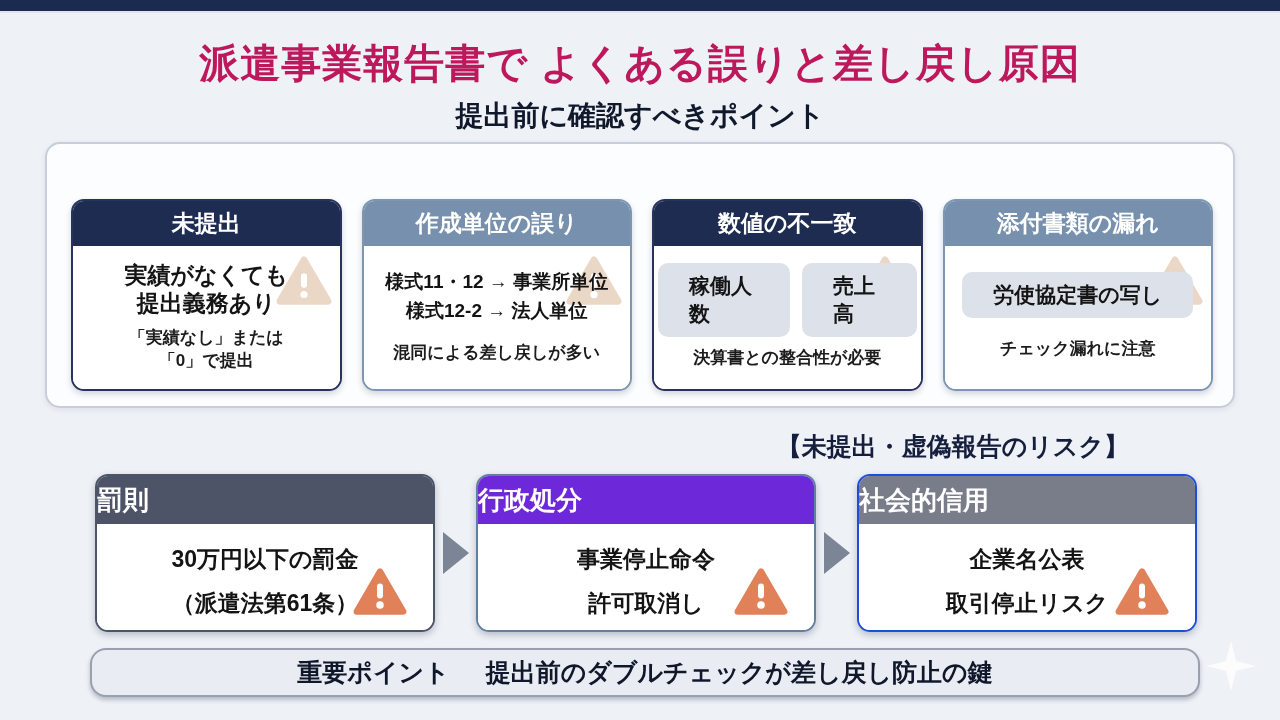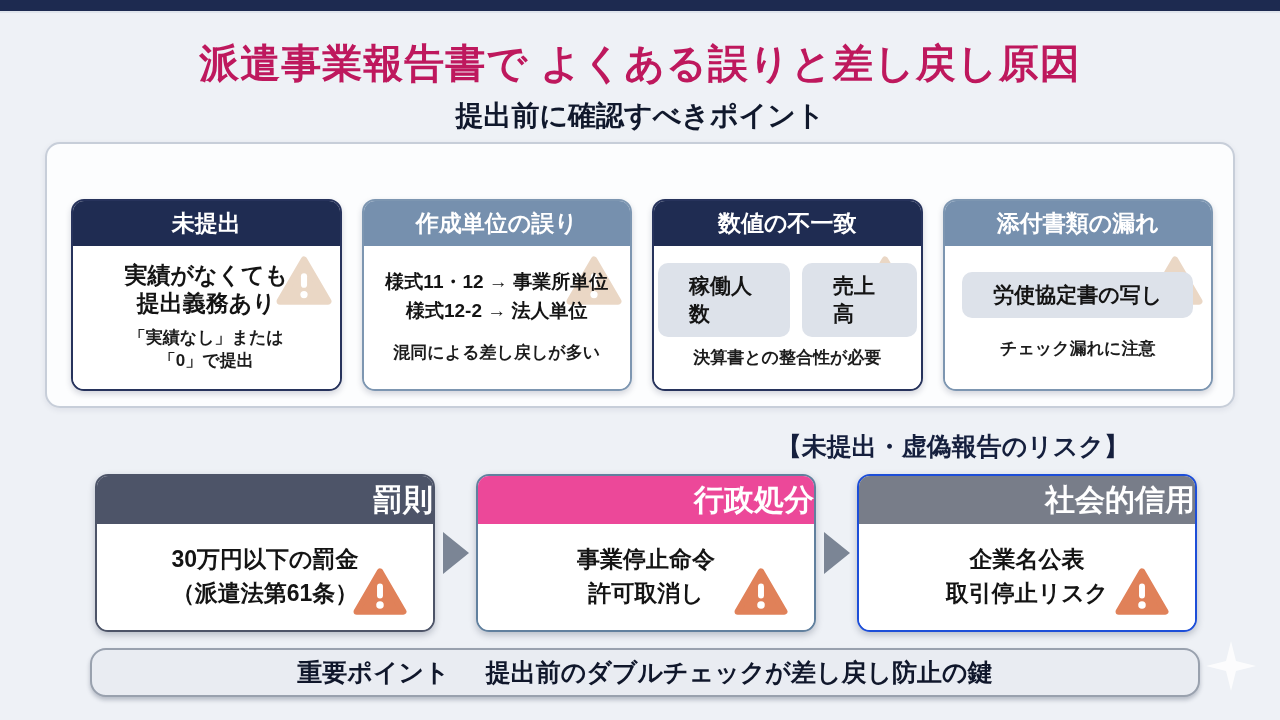--- a/index.html
+++ b/index.html
@@ -38,26 +38,26 @@
   .warn-faint{position:absolute;top:8px;right:8px;width:56px;height:52px;z-index:1;opacity:.95;}
   .warn-faint svg{width:100%;height:100%;}
 
   
   .risks-heading{position:absolute;top:430px;left:0;width:1129px;text-align:right;font-size:25px;font-weight:bold;color:#151f3d;margin:0;}
   .risks-row{position:absolute;left:95px;top:474px;width:1102px;height:158px;display:flex;align-items:stretch;}
   .rcard{width:340px;border-radius:13px;overflow:hidden;box-shadow:0 3px 7px rgba(20,30,60,.25);display:flex;flex-direction:column;box-sizing:border-box;}
   .rcard.penalty{border:2px solid #4d5468;}
   .rcard.admin{border:2px solid #61809e;}
   .rcard.social{border:2px solid #1d4ed8;}
-  .rcard-header{height:48px;line-height:48px;flex:0 0 48px;text-align:right;color:#fff;font-size:30px;font-weight:bold;}
+  .rcard-header{height:48px;line-height:48px;flex:0 0 48px;text-align:left;color:#fff;font-size:26px;font-weight:bold;}
   .penalty-bg{background:#4d5468;}
-  .admin-bg{background:#ec4899;}
+  .admin-bg{background:#6d28d9;}
   .social-bg{background:#787d89;}
   .rcard-body{position:relative;background:#ffffff;flex:1;display:flex;flex-direction:column;align-items:center;justify-content:center;gap:4px;}
-  .rline{font-size:23px;font-weight:bold;color:#141414;line-height:1.3;text-align:left;}
+  .rline{font-size:23px;font-weight:bold;color:#141414;line-height:1.3;text-align:left;margin-top:10px;}
   .warn-strong{position:absolute;right:26px;bottom:14px;width:54px;height:50px;}
   .warn-strong svg{width:100%;height:100%;}
   .rarrow{flex:1;display:flex;align-items:center;justify-content:center;}
   .rarrow-shape{width:0;height:0;border-top:21px solid transparent;border-bottom:21px solid transparent;border-left:26px solid #7b8595;}
 
   
   .footer-bar{
     position:absolute;left:90px;top:648px;width:1110px;height:49px;
     background:#e9ecf2;border:2px solid #99a1ae;border-radius:16px;
     box-shadow:0 3px 4px rgba(20,30,60,.25);

